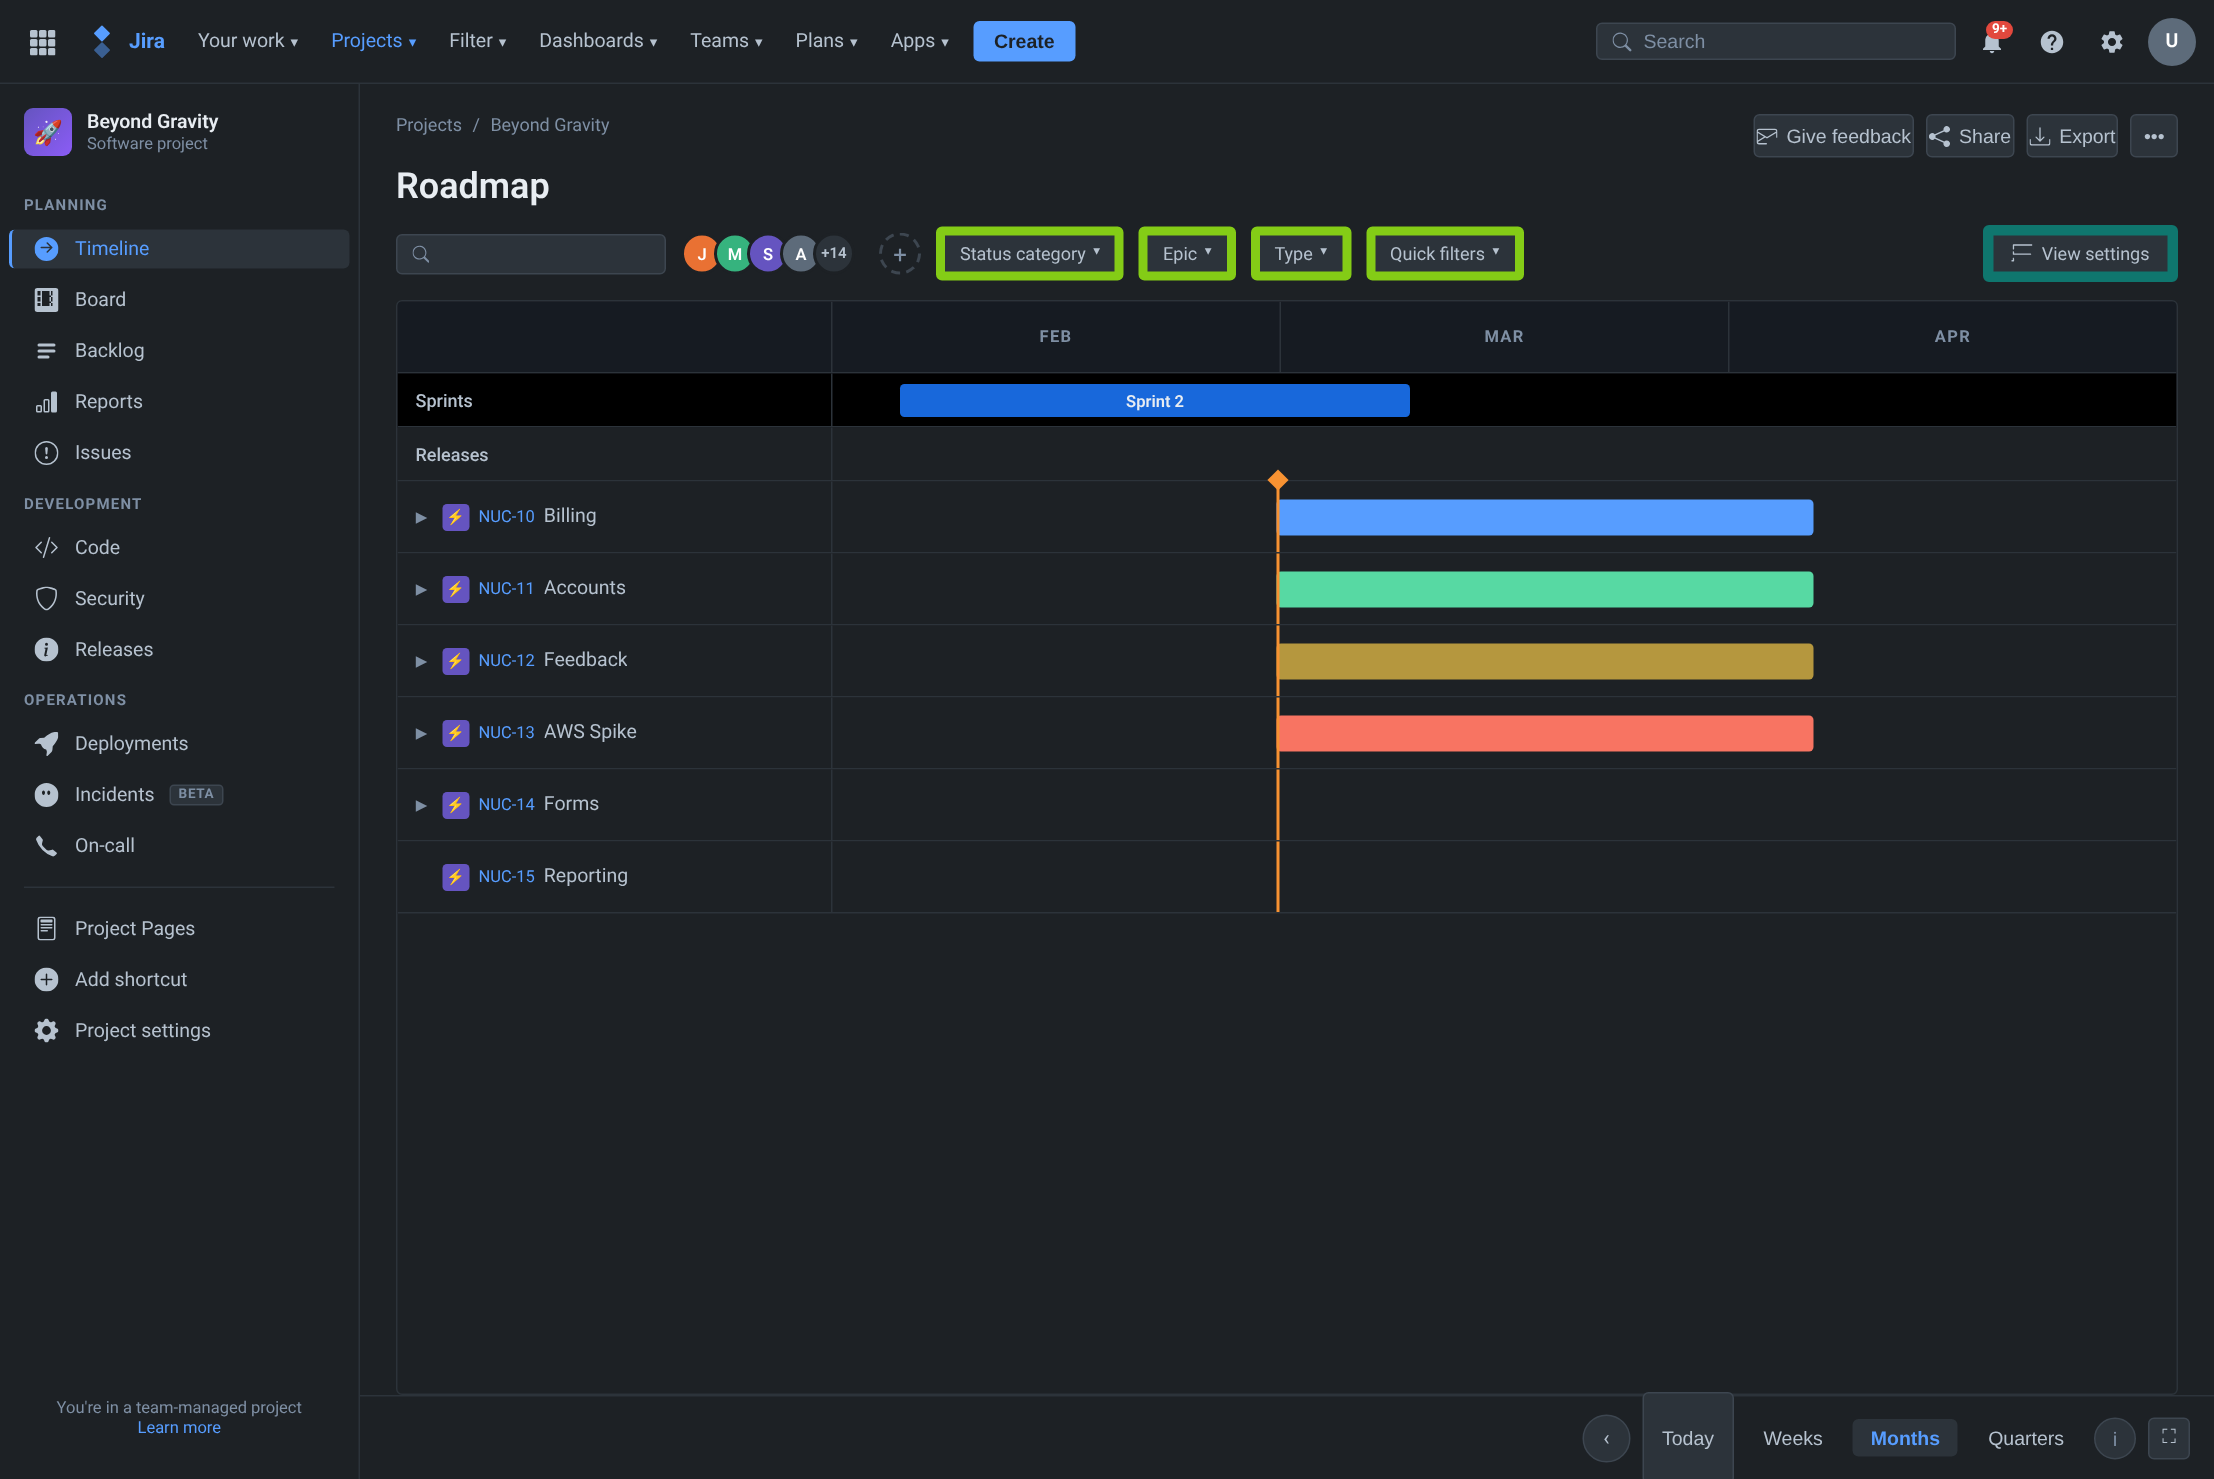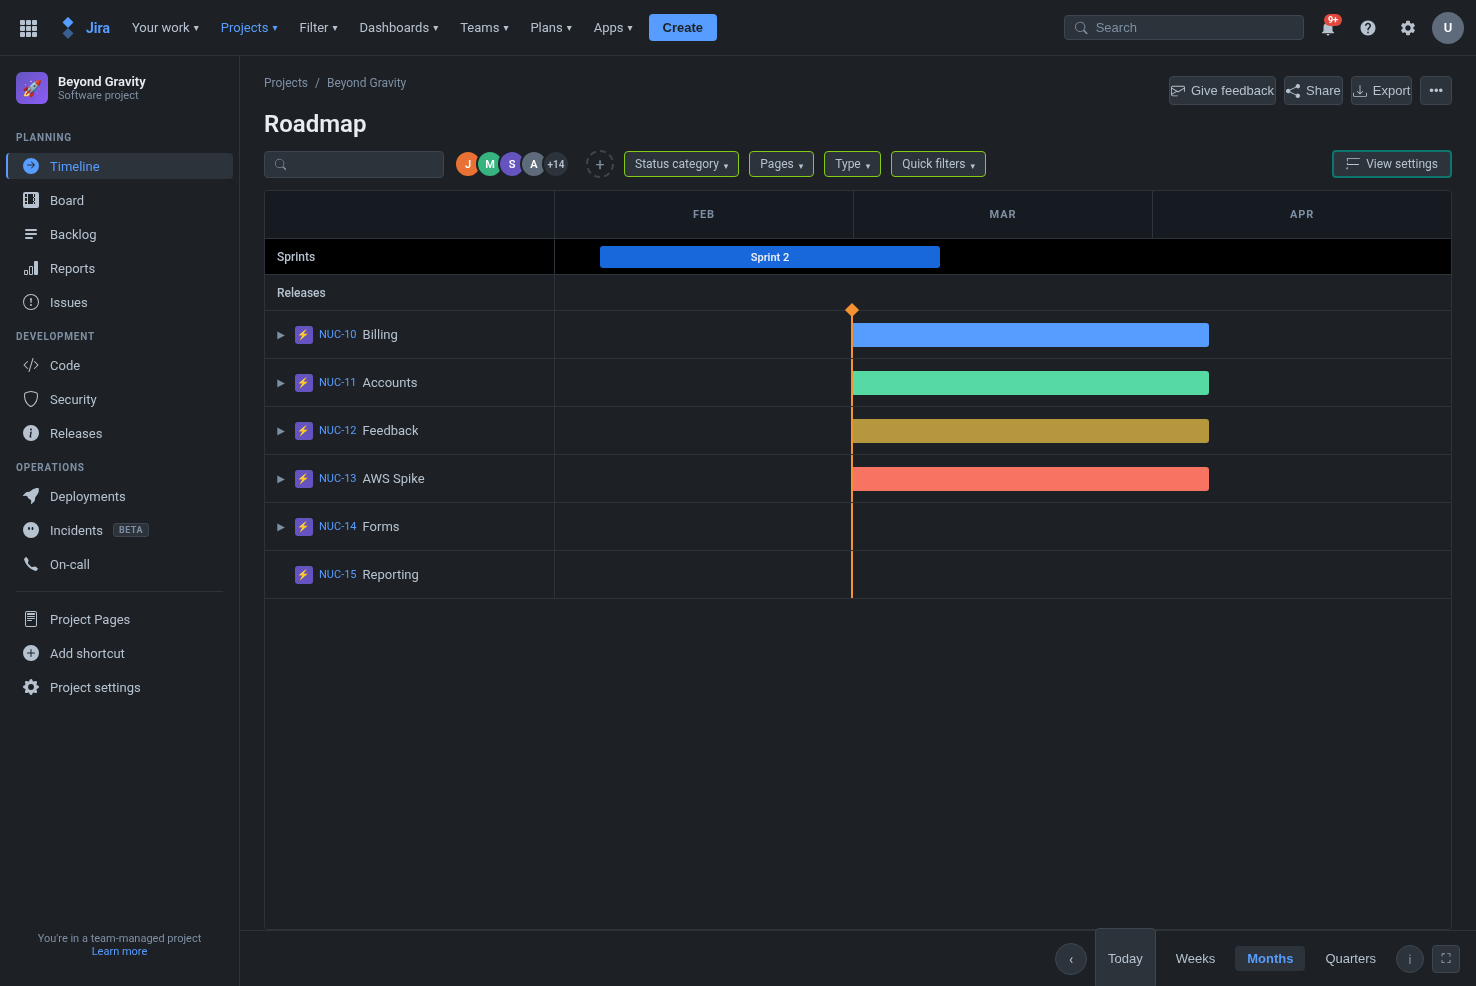--- a/index.html
+++ b/index.html
@@ -300,38 +300,38 @@
       width: 28px; height: 28px;
       border-radius: 50%;
       border: 2px dashed #3d4650;
       margin-left: 6px;
       display: flex; align-items: center; justify-content: center;
       cursor: pointer;
       color: #7e8fa4;
       font-size: 16px;
     }
     .filter-btn {
-      display: flex; align-items: flex-end; gap: 5px;
+      display: flex; align-items: flex-start; gap: 5px;
       padding: 5px 10px;
       border-radius: 4px;
       cursor: pointer;
       background: #2c333a;
-      border: 1px solid #84cc16;
+      border: 6px solid #84cc16;
       color: #b6c2cf;
       font-size: 12px;
     }
     .filter-btn .chevron { font-size: 9px; }
     .view-settings-btn {
       margin-left: auto;
       display: flex; align-items: center; gap: 6px;
       padding: 5px 12px;
       border-radius: 4px;
       cursor: pointer;
       background: #2c333a;
-      border: 2px solid #0f766e;
+      border: 7px solid #0f766e;
       color: #b6c2cf;
       font-size: 12px;
     }
 
     
     .roadmap-container {
       flex: 1;
       display: flex;
       flex-direction: column;
       overflow: hidden;
@@ -853,21 +853,21 @@
         <div class="avatar-sm" style="background:#5d6b7a;">A</div>
         <div class="avatar-sm avatar-count">+14</div>
       </div>
       <div class="add-avatar">+</div>
 
       <div class="filter-btn">
         <span>Status category</span>
         <span class="chevron">▾</span>
       </div>
       <div class="filter-btn">
-        <span>Pages</span>
+        <span>Epic</span>
         <span class="chevron">▾</span>
       </div>
       <div class="filter-btn">
         <span>Type</span>
         <span class="chevron">▾</span>
       </div>
       <div class="filter-btn">
         <span>Quick filters</span>
         <span class="chevron">▾</span>
       </div>

